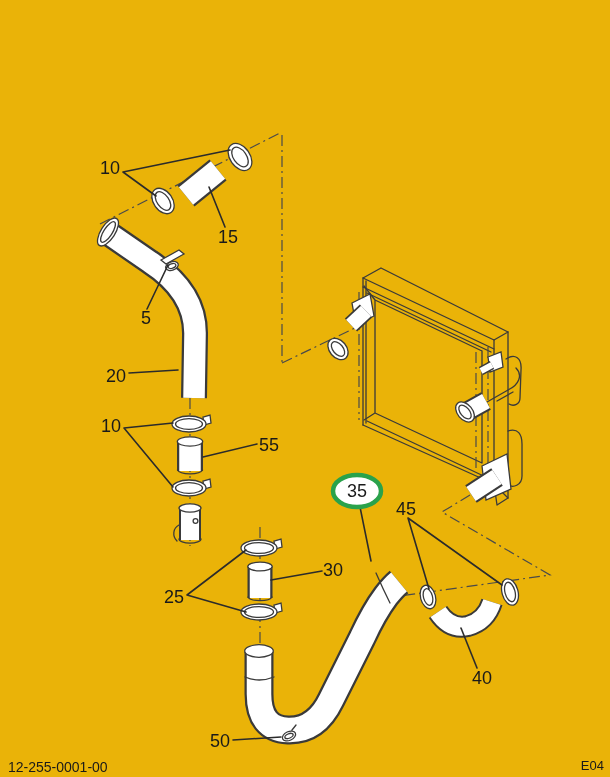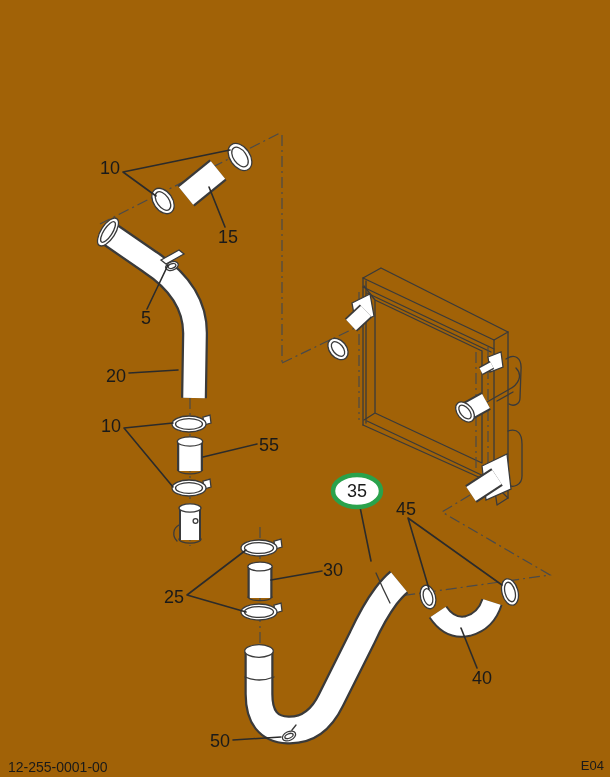--- a/index.html
+++ b/index.html
@@ -1,17 +1,17 @@
 <!DOCTYPE html>
 <html><head>
 <meta charset="utf-8">
 <style>
   html,body{margin:0;padding:0;background:#e8e8e8;}
   #page{
-    width:610px;height:777px;background:#a16207;position:relative;
+    width:610px;height:777px;background:#eab308;position:relative;
     font-family:"Liberation Sans", sans-serif;overflow:hidden;
   }
   svg text{
     font-family:"Liberation Sans", sans-serif;
     fill:#1a1a1a;
   }
   .callout{font-size:18px;text-anchor:middle;}
   .footnote{font-size:14px;}
   .pagecode{font-size:13px;text-anchor:end;}
   .ln{stroke:#3a3a3a;stroke-width:1.3;fill:none;stroke-linecap:round;}

